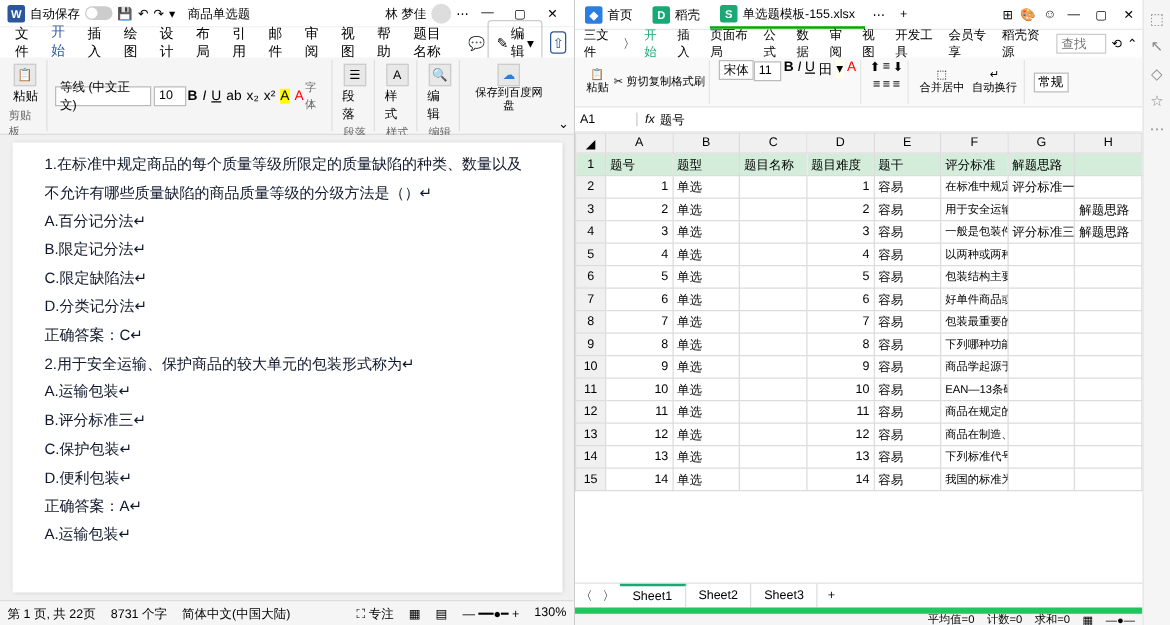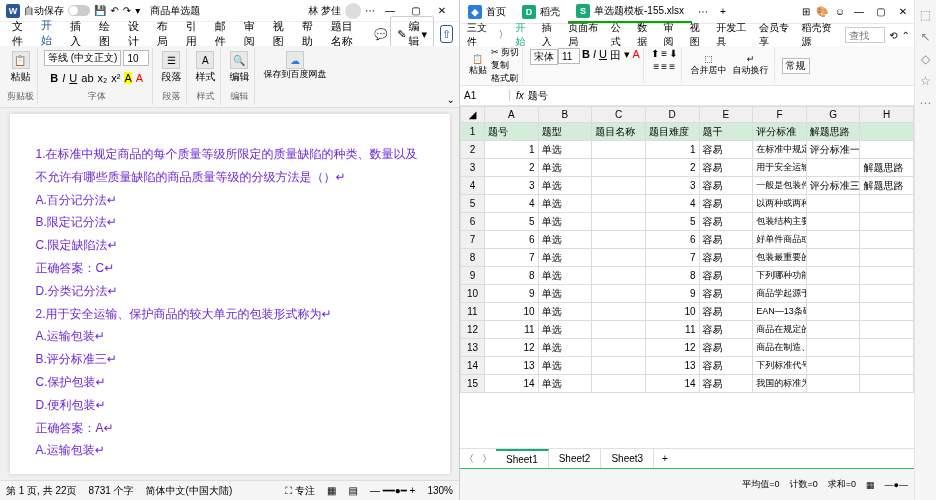--- a/index.html
+++ b/index.html
@@ -26,21 +26,21 @@
 .rgroup { display: flex; flex-direction: column; align-items: center; gap: 1px; padding: 2px 3px; border-right: 1px solid #e0e0e0; height: 100%; justify-content: space-between; }
 .rgroup-body { display: flex; align-items: center; gap: 2px; }
 .rgroup-label { font-size: 9px; color: #666; }
 .big-btn { display: flex; flex-direction: column; align-items: center; gap: 1px; cursor: pointer; padding: 1px 2px; }
 .big-btn .ic { width: 18px; height: 18px; background: #e8e8e8; border: 1px solid #ccc; display: flex; align-items: center; justify-content: center; }
 .font-row { display: flex; gap: 2px; align-items: center; }
 .font-sel { height: 16px; border: 1px solid #bbb; padding: 0 3px; font-size: 10px; display: inline-flex; align-items: center; background: #fff; }
 
 
 .doc-area { flex: 1; background: #f0f0f0; display: flex; justify-content: center; overflow: hidden; }
-.page { width: 440px; background: #fff; margin: 6px 0; padding: 29px 26px; font-size: 12px; line-height: 1.9; color: #6d28d9; box-shadow: 0 0 4px rgba(0,0,0,.15); }
+.page { width: 440px; background: #fff; margin: 6px 0; padding: 6px 26px; font-size: 12px; line-height: 1.9; color: #0f172a; box-shadow: 0 0 4px rgba(0,0,0,.15); }
 .status { height: 20px; background: #f5f5f5; border-top: 1px solid #ddd; display: flex; align-items: center; padding: 0 6px; font-size: 10px; gap: 12px; }
 .status .gap { flex: 1; }
 
 
 .excel-title { display: flex; align-items: center; height: 24px; background: #fff; font-size: 10px; border-bottom: 1px solid #e8e8e8; }
 .excel-tabset { display: flex; align-items: center; height: 100%; }
 .xtab { display: flex; align-items: center; gap: 4px; padding: 0 8px; height: 100%; cursor: pointer; }
 .xtab.active { border-bottom: 2px solid #0a0; }
 .xtab-ic { width: 14px; height: 14px; display: inline-flex; align-items: center; justify-content: center; font-size: 9px; font-weight: bold; }
 .xtab-ic.home { background: #2a7de1; color: #fff; border-radius: 2px; }
@@ -57,21 +57,21 @@
 .cell-fx { padding: 0 6px; display: flex; align-items: center; gap: 4px; flex: 1; }
 
 
 .grid-wrap { flex: 1; overflow: hidden; position: relative; }
 .grid { border-collapse: collapse; font-size: 10px; table-layout: fixed; width: 100%; }
 .grid th, .grid td { border: 1px solid #dcdcdc; height: 18px; padding: 1px 3px; text-align: left; vertical-align: middle; overflow: hidden; white-space: nowrap; }
 .grid thead th { background: #f0f0f0; text-align: center; font-weight: normal; height: 16px; }
 .grid .rownum { background: #f0f0f0; text-align: center; width: 24px; }
 .grid .sel { background: #e8f5e9; }
 .grid tr.header-row td { background: #d4edda; font-size: 10px; }
-.excel-status { height: 32px; background: #f5f5f5; border-top: 1px solid #22c55e; display: flex; align-items: center; font-size: 9px; padding: 0 6px; gap: 10px; }
+.excel-status { height: 14px; background: #f5f5f5; border-top: 5px solid #22c55e; display: flex; align-items: center; font-size: 9px; padding: 0 6px; gap: 10px; }
 .sheet-tabs { display: flex; align-items: center; height: 20px; border-top: 1px solid #e0e0e0; font-size: 10px; }
 .sheet-tab { padding: 0 10px; border-right: 1px solid #ddd; height: 100%; display: flex; align-items: center; cursor: pointer; }
 .sheet-tab.active { background: #fff; border-top: 2px solid #19a974; }
 .right-tools { width: 22px; background: #f5f5f5; display: flex; flex-direction: column; align-items: center; gap: 8px; padding-top: 8px; border-left: 1px solid #e5e5e5; }
 .right-tools span { font-size: 12px; color: #888; cursor: pointer; }
 .rflex { display:flex; }
 .cE { max-width: 80px; }
 .cF { max-width: 120px; white-space: normal; line-height: 1.2; font-size: 9px; }
 .cG { max-width: 50px; }
 .cH { max-width: 40px; }
@@ -121,21 +121,21 @@
   <div class="ribbon">
     <div class="rgroup">
       <div class="rgroup-body">
         <div class="big-btn">
             <span class="ic">📋</span>
             <span>粘贴</span>
           </div>
       </div>
       <span class="rgroup-label">剪贴板</span>
     </div>
-    <div class="rgroup" style="flex-direction:column;">
+    <div class="rgroup" style="flex-direction:row;">
       <div class="font-row">
           <span class="font-sel">等线 (中文正文)</span>
           <span class="font-sel" style="width:26px;">10</span>
         </div>
       <div class="font-row" style="font-size:11px;gap:4px;">
         <b>B</b>
         <i>I</i>
         <u>U</u>
         <span>ab</span>
         <span>x₂</span>
@@ -174,22 +174,22 @@
     </div>
     <span style="align-self:flex-end;margin-left:auto;">⌄</span>
   </div>
 
   <div class="doc-area">
     <div class="page" id="doc-page">
         <div>1.在标准中规定商品的每个质量等级所限定的质量缺陷的种类、数量以及不允许有哪些质量缺陷的商品质量等级的分级方法是（）↵</div>
         <div>A.百分记分法↵</div>
         <div>B.限定记分法↵</div>
         <div>C.限定缺陷法↵</div>
+        <div>D.分类记分法↵</div>
         <div>正确答案：C↵</div>
-        <div>D.分类记分法↵</div>
         <div>2.用于安全运输、保护商品的较大单元的包装形式称为↵</div>
         <div>A.运输包装↵</div>
         <div>B.评分标准三↵</div>
         <div>C.保护包装↵</div>
         <div>D.便利包装↵</div>
         <div>正确答案：A↵</div>
         <div>A.运输包装↵</div>
       </div>
   </div>
 
@@ -252,21 +252,21 @@
     <span>⟲</span>
     <span>⌃</span>
   </div>
 
   <div class="excel-ribbon">
     <div class="xr-group">
       <div class="xr-btn">
             <span>📋</span>
             <span>粘贴</span>
           </div>
-      <div style="display:flex;flex-direction:column;font-size:9px;justify-content:space-between;">
+      <div style="display:flex;flex-direction:row;font-size:9px;justify-content:space-between;">
         <span>✂ 剪切</span>
         <span>复制</span>
         <span>格式刷</span>
       </div>
     </div>
     <div class="xr-group" style="flex-direction:row;align-items:flex-start;">
       <div><span class="font-sel">宋体</span><span class="font-sel" style="width:22px;">11</span></div>
       <div style="display:flex;gap:3px;font-size:11px;">
         <b>B</b>
             <i>I</i>

